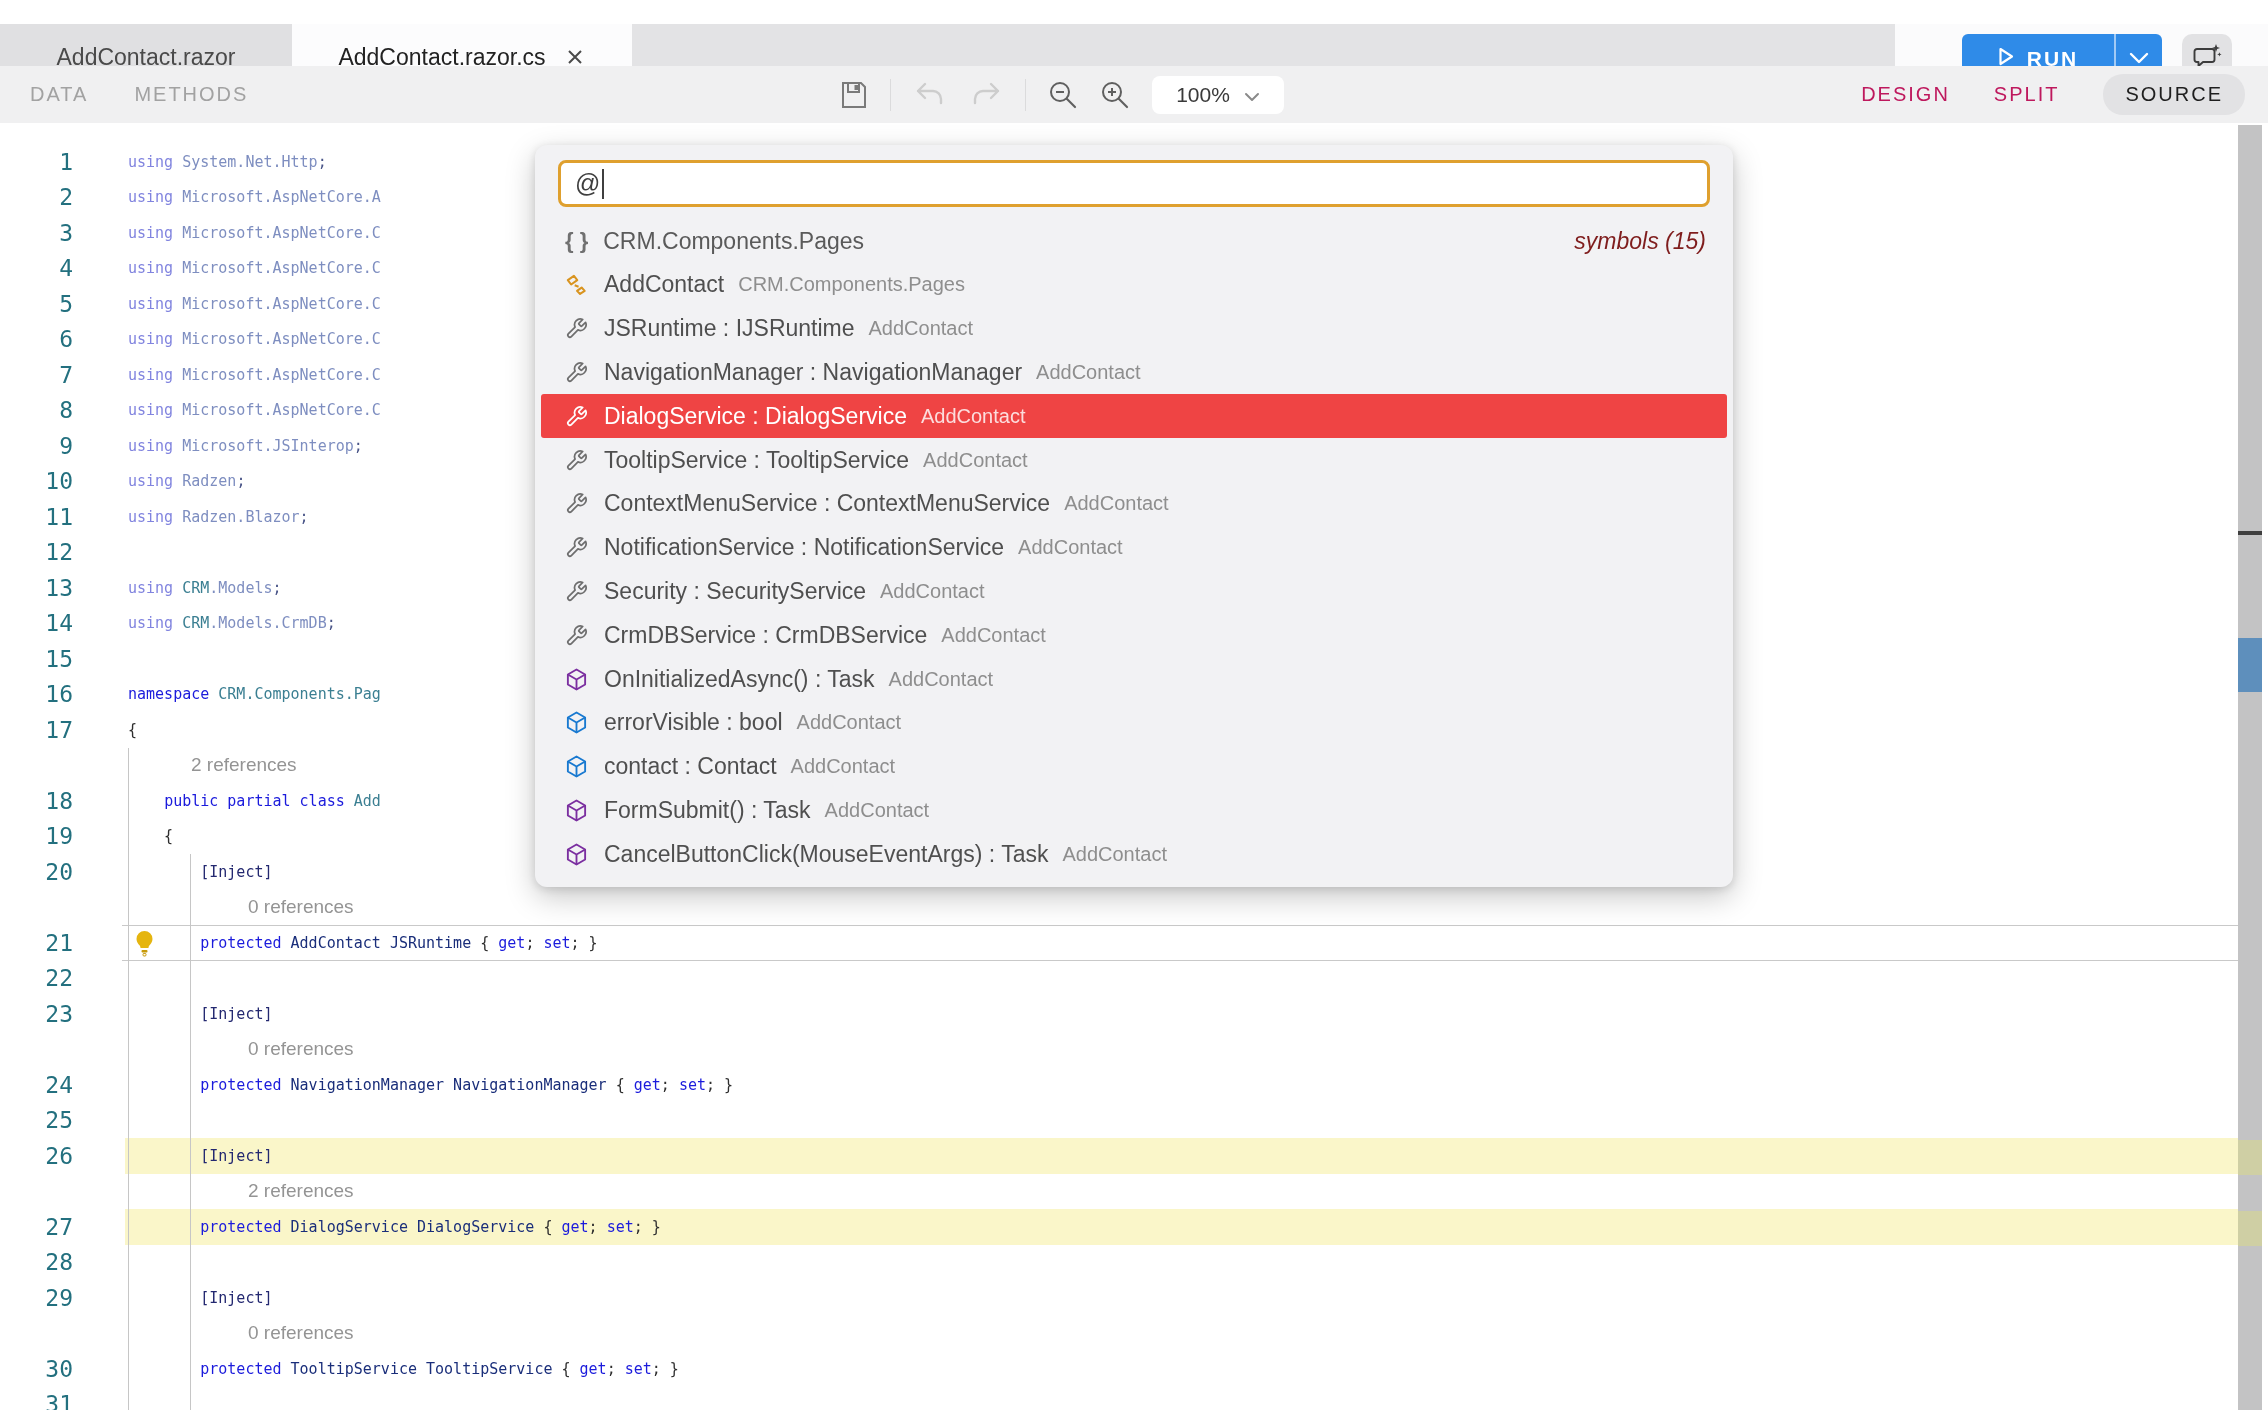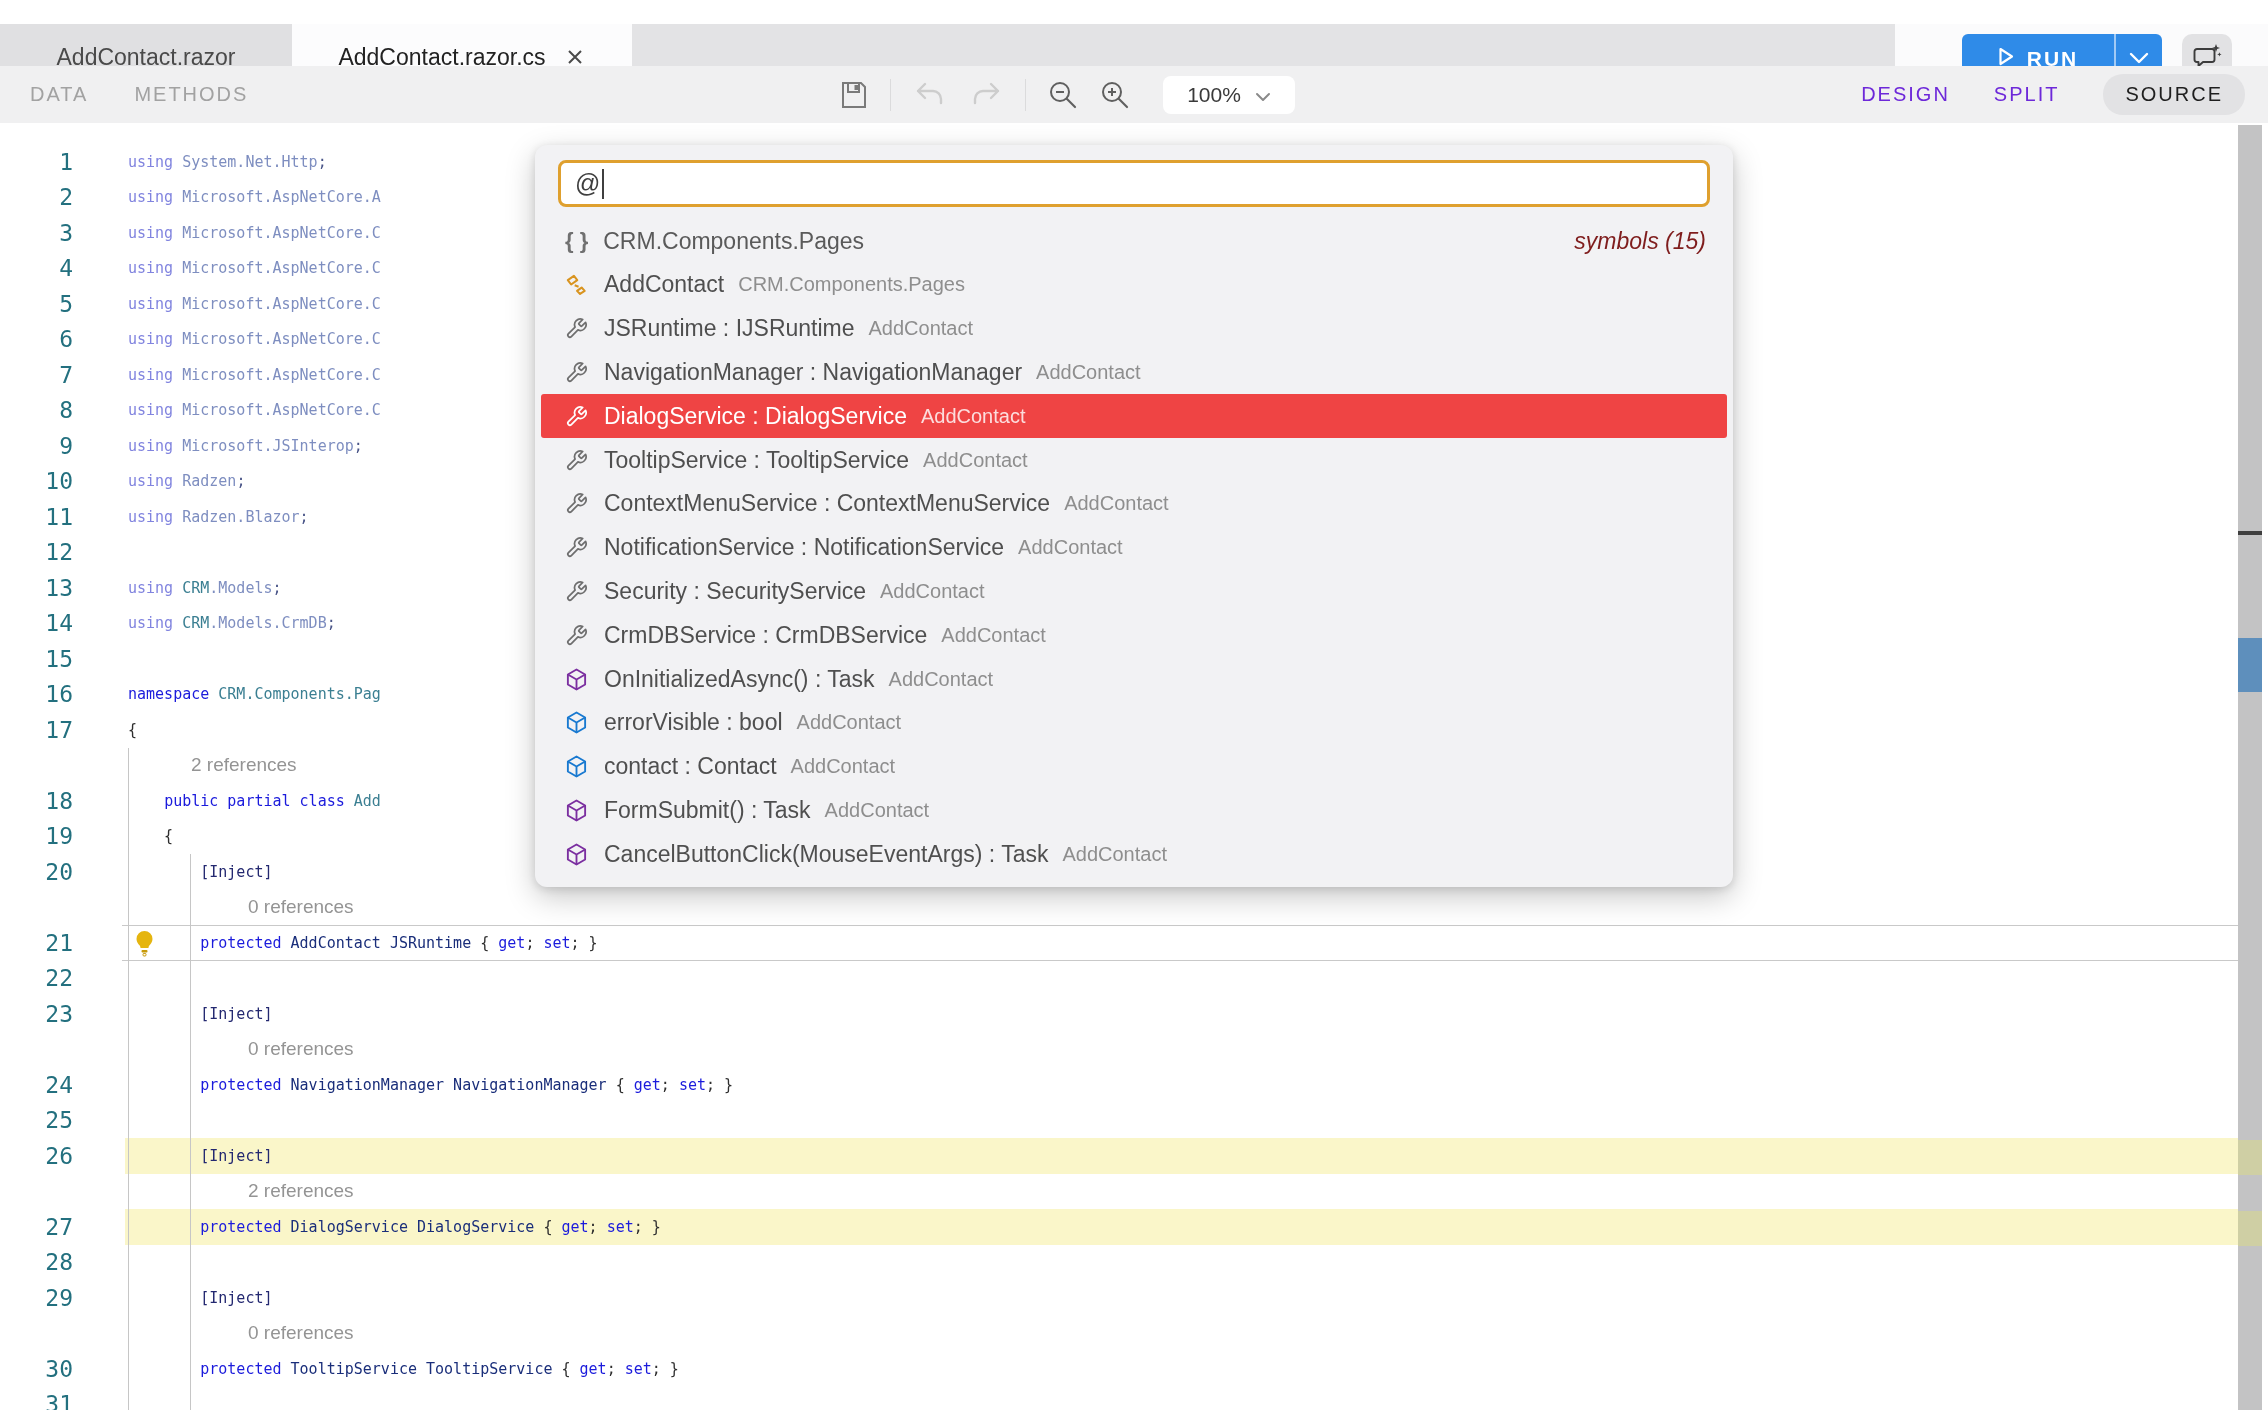--- a/index.html
+++ b/index.html
@@ -26,23 +26,23 @@
     border-radius:10px; display:flex; align-items:center; justify-content:center; cursor:pointer; }
 
   
   .toolbar { position:absolute; left:0; top:66px; width:2268px; height:57px; background:#F0F0F1; }
   .tb-left { position:absolute; left:30px; top:0; height:57px; display:flex; align-items:center; gap:46px; }
   .tb-mode { font-size:20px; letter-spacing:2px; color:#A2A2A2; cursor:pointer; }
   .tb-center { position:absolute; left:840px; top:0; height:57px; display:flex; align-items:center; gap:22px; }
   .tb-ic { display:flex; align-items:center; justify-content:center; cursor:pointer; }
   .tb-div { width:1px; height:32px; background:#DBDBDC; }
   .zoom-pill { width:132px; height:38px; background:#fff; border-radius:8px; display:flex;
-    align-items:center; justify-content:center; gap:14px; font-size:21px; color:#3A3A3A; cursor:pointer;margin-left:11px; }
+    align-items:center; justify-content:center; gap:14px; font-size:21px; color:#3A3A3A; cursor:pointer; }
   .tb-right { position:absolute; right:23px; top:0; height:57px; display:flex; align-items:center; gap:44px; }
-  .view-btn { font-size:20px; letter-spacing:2px; color:#6d28d9; cursor:pointer; }
+  .view-btn { font-size:20px; letter-spacing:2px; color:#be185d; cursor:pointer; }
   .view-btn.sel { background:#E2E2E4; color:#1E1E1E; border-radius:20px; padding:9px 22px; }
 
   
   .editor { position:absolute; left:0; top:123px; width:2268px; height:1287px; background:#fff; overflow:hidden; }
   .rows { position:absolute; left:0; top:21px; right:0; }
   .crow { position:relative; height:35.5px; display:flex; align-items:center; }
   .crow .bg { position:absolute; left:125px; right:30px; top:0; bottom:0; z-index:0; }
   .crow.hl .bg { background:#FAF6C9; }
   .crow.current .bg { left:122px; border-top:1.5px solid #C9C9C9; border-bottom:1.5px solid #C9C9C9; background:#fff; }
   .lnum { position:relative; z-index:1; width:73px; text-align:right; flex:none;

